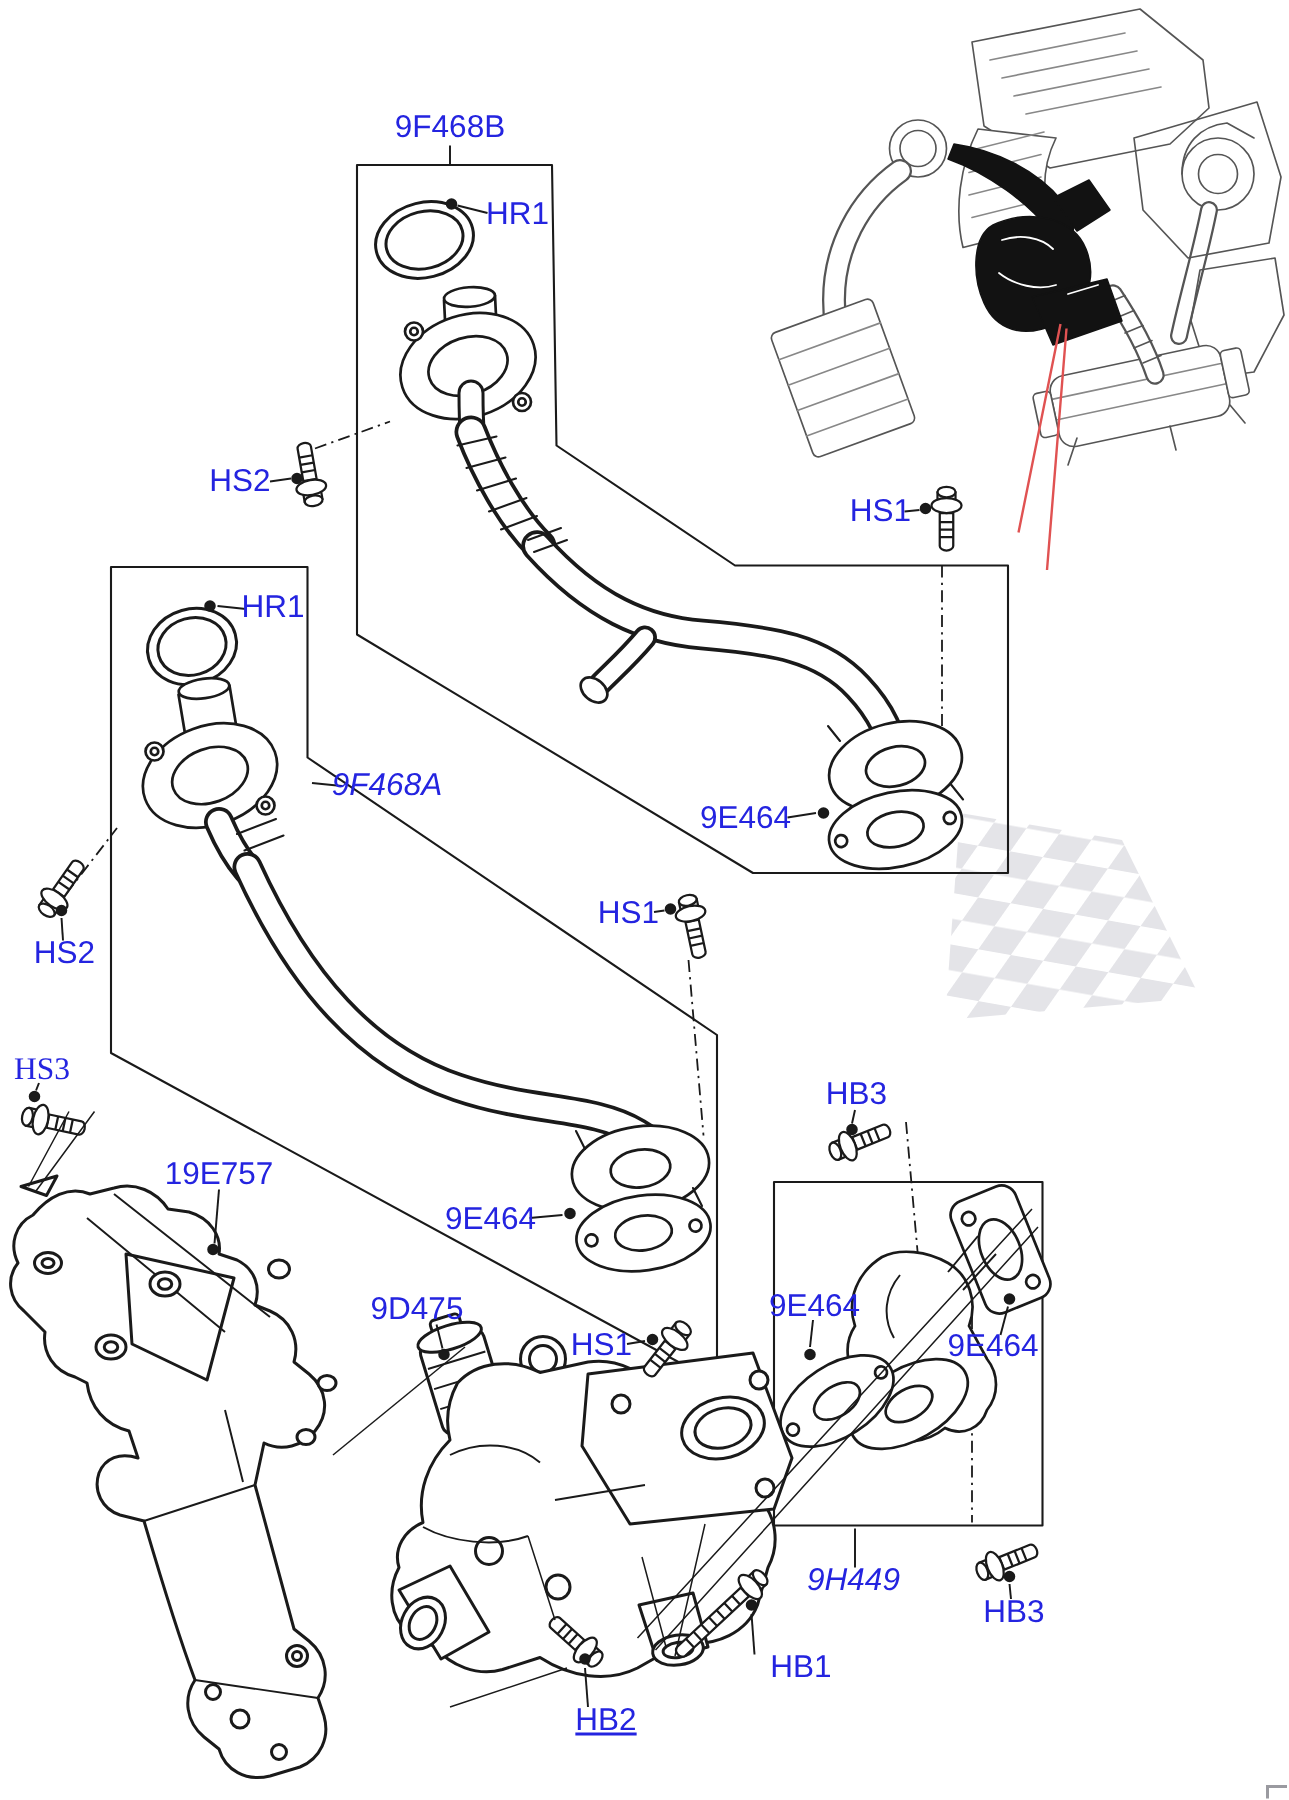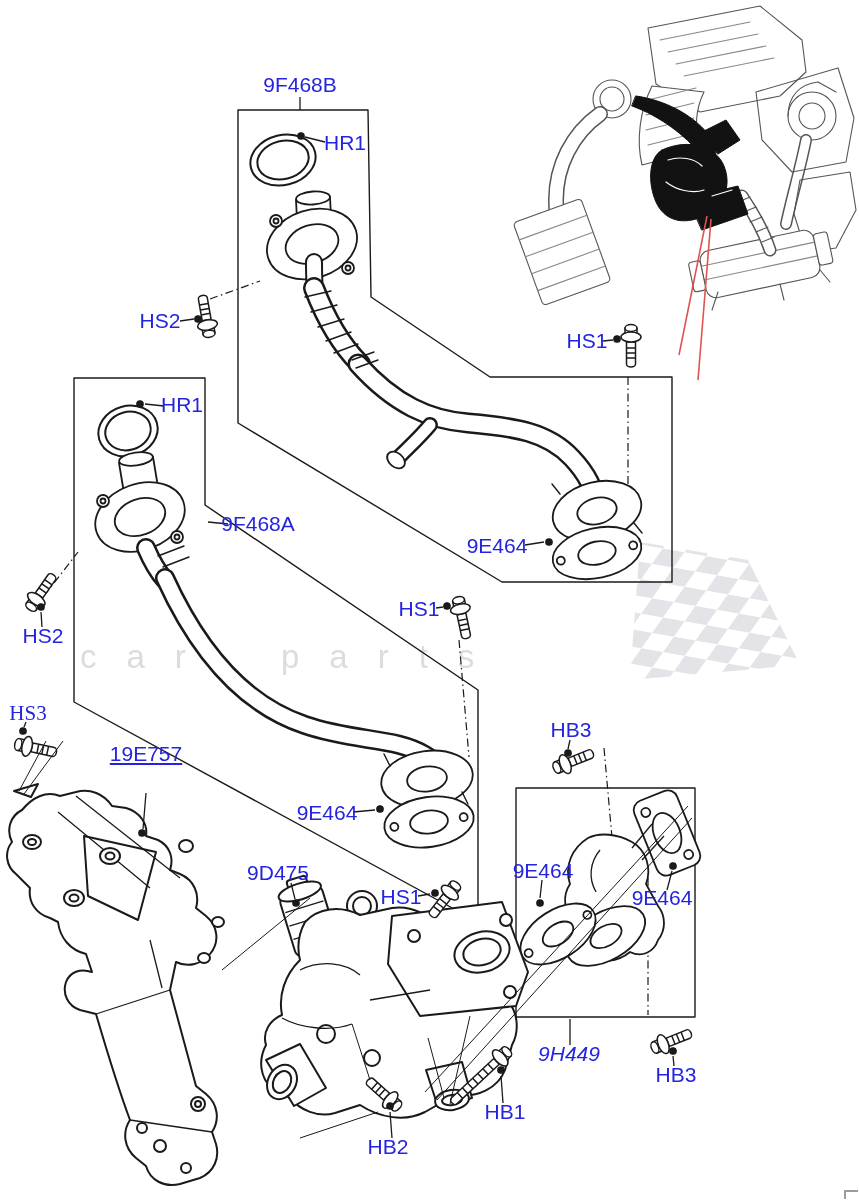--- a/index.html
+++ b/index.html
@@ -12,21 +12,20 @@
   svg.diagram-art{position:absolute;left:0;top:0;z-index:2;}
   .labels-layer{position:absolute;left:0;top:0;width:100%;height:100%;z-index:3;}
   .part-label{position:absolute;transform:translate(-50%,-50%);color:var(--label-blue,#2424e0);
     font-size:21px;white-space:nowrap;cursor:pointer;}
 </style>
 </head>
 <body>
 
 <div class="stage">
 
-  <div class="watermark-tagline">car parts</div>
 
   <svg class="diagram-art" width="859" height="1200" viewBox="0 0 859 1200">
     <defs>
       <pattern id="chk" width="44" height="34" patternUnits="userSpaceOnUse" patternTransform="rotate(10) skewX(-25)">
         <rect x="0" y="0" width="22" height="17" fill="#e4e4e8"></rect>
         <rect x="22" y="17" width="22" height="17" fill="#e4e4e8"></rect>
       </pattern>
       <g id="boltS" stroke="#1a1a1a" stroke-width="1.5" fill="#fff" stroke-linejoin="round">
         <path d="M-4.5,2 h9 v22 a4.5,3 0 0 1 -9,0 z"></path>
         <path d="M-4.5,8 h9 M-4.5,13 h9 M-4.5,18 h9"></path>
@@ -325,30 +324,30 @@
 
     <path d="M845,1199 L845,1191 L858,1191" stroke="#9a9aa0" stroke-width="2" fill="none"></path>
   </svg>
 
   <div class="labels-layer">
       <span class="part-label" style="left: 300px; top: 85px;">9F468B</span>
       <span class="part-label" style="left: 345px; top: 143px;">HR1</span>
       <span class="part-label" style="left: 160px; top: 321px;">HS2</span>
       <span class="part-label" style="left: 587px; top: 341px;">HS1</span>
       <span class="part-label" style="left: 182px; top: 405px;">HR1</span>
-      <span class="part-label" style="left: 258px; top: 524px;">9F468A</span>
+      <span class="part-label" style="left: 258px; top: 524px; font-style: italic;">9F468A</span>
       <span class="part-label" style="left: 497px; top: 546px;">9E464</span>
       <span class="part-label" style="left: 43px; top: 636px;">HS2</span>
       <span class="part-label" style="left: 419px; top: 609px;">HS1</span>
       <span class="part-label" style="left: 28px; top: 713px; font-family: Liberation Serif, serif;">HS3</span>
-      <span class="part-label" style="left: 146px; top: 754px; text-decoration: underline;">19E757</span>
+      <span class="part-label" style="left: 146px; top: 783px;">19E757</span>
       <span class="part-label" style="left: 327px; top: 813px;">9E464</span>
       <span class="part-label" style="left: 278px; top: 873px;">9D475</span>
       <span class="part-label" style="left: 401px; top: 897px;">HS1</span>
       <span class="part-label" style="left: 571px; top: 730px;">HB3</span>
       <span class="part-label" style="left: 543px; top: 871px;">9E464</span>
       <span class="part-label" style="left: 662px; top: 898px;">9E464</span>
       <span class="part-label" style="left: 569px; top: 1054px; font-style: italic;">9H449</span>
       <span class="part-label" style="left: 676px; top: 1075px;">HB3</span>
-      <span class="part-label" style="left: 505px; top: 1112px;">HB1</span>
-      <span class="part-label" style="left: 388px; top: 1147px;">HB2</span>
+      <span class="part-label" style="left: 534px; top: 1112px;">HB1</span>
+      <span class="part-label" style="left: 404px; top: 1147px; text-decoration: underline;">HB2</span>
     </div>
 </div>
 
 </body></html>

